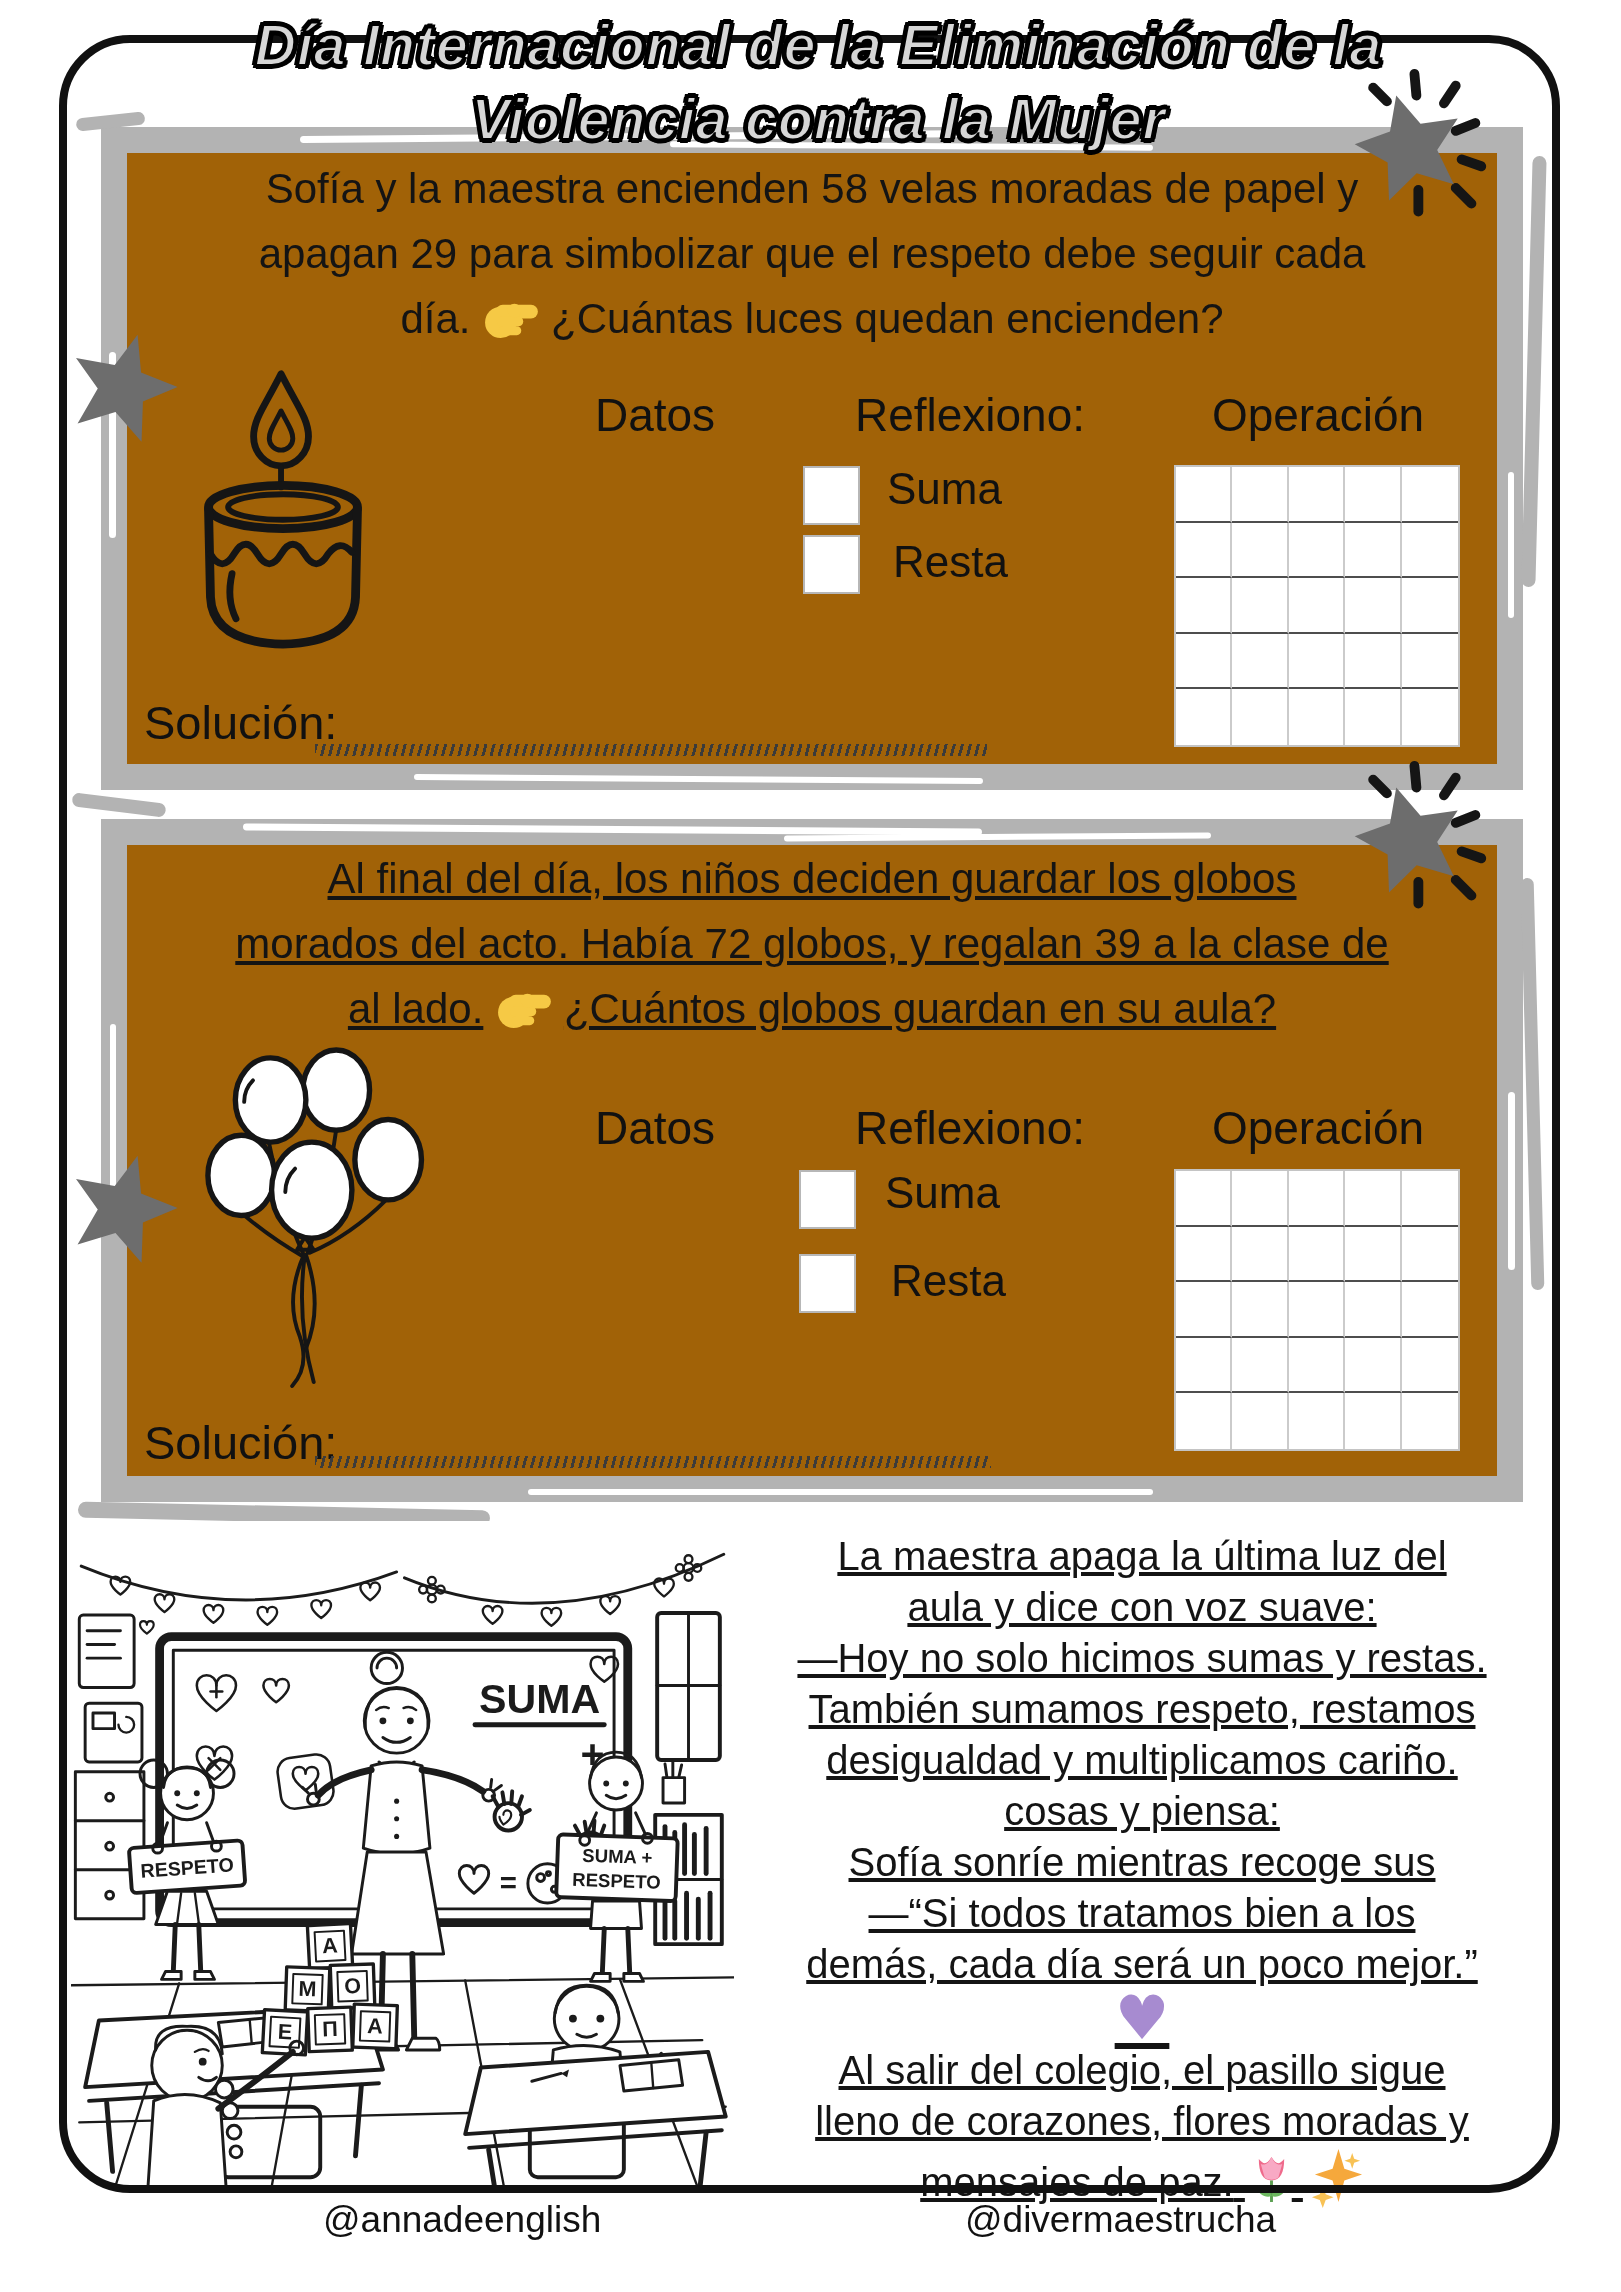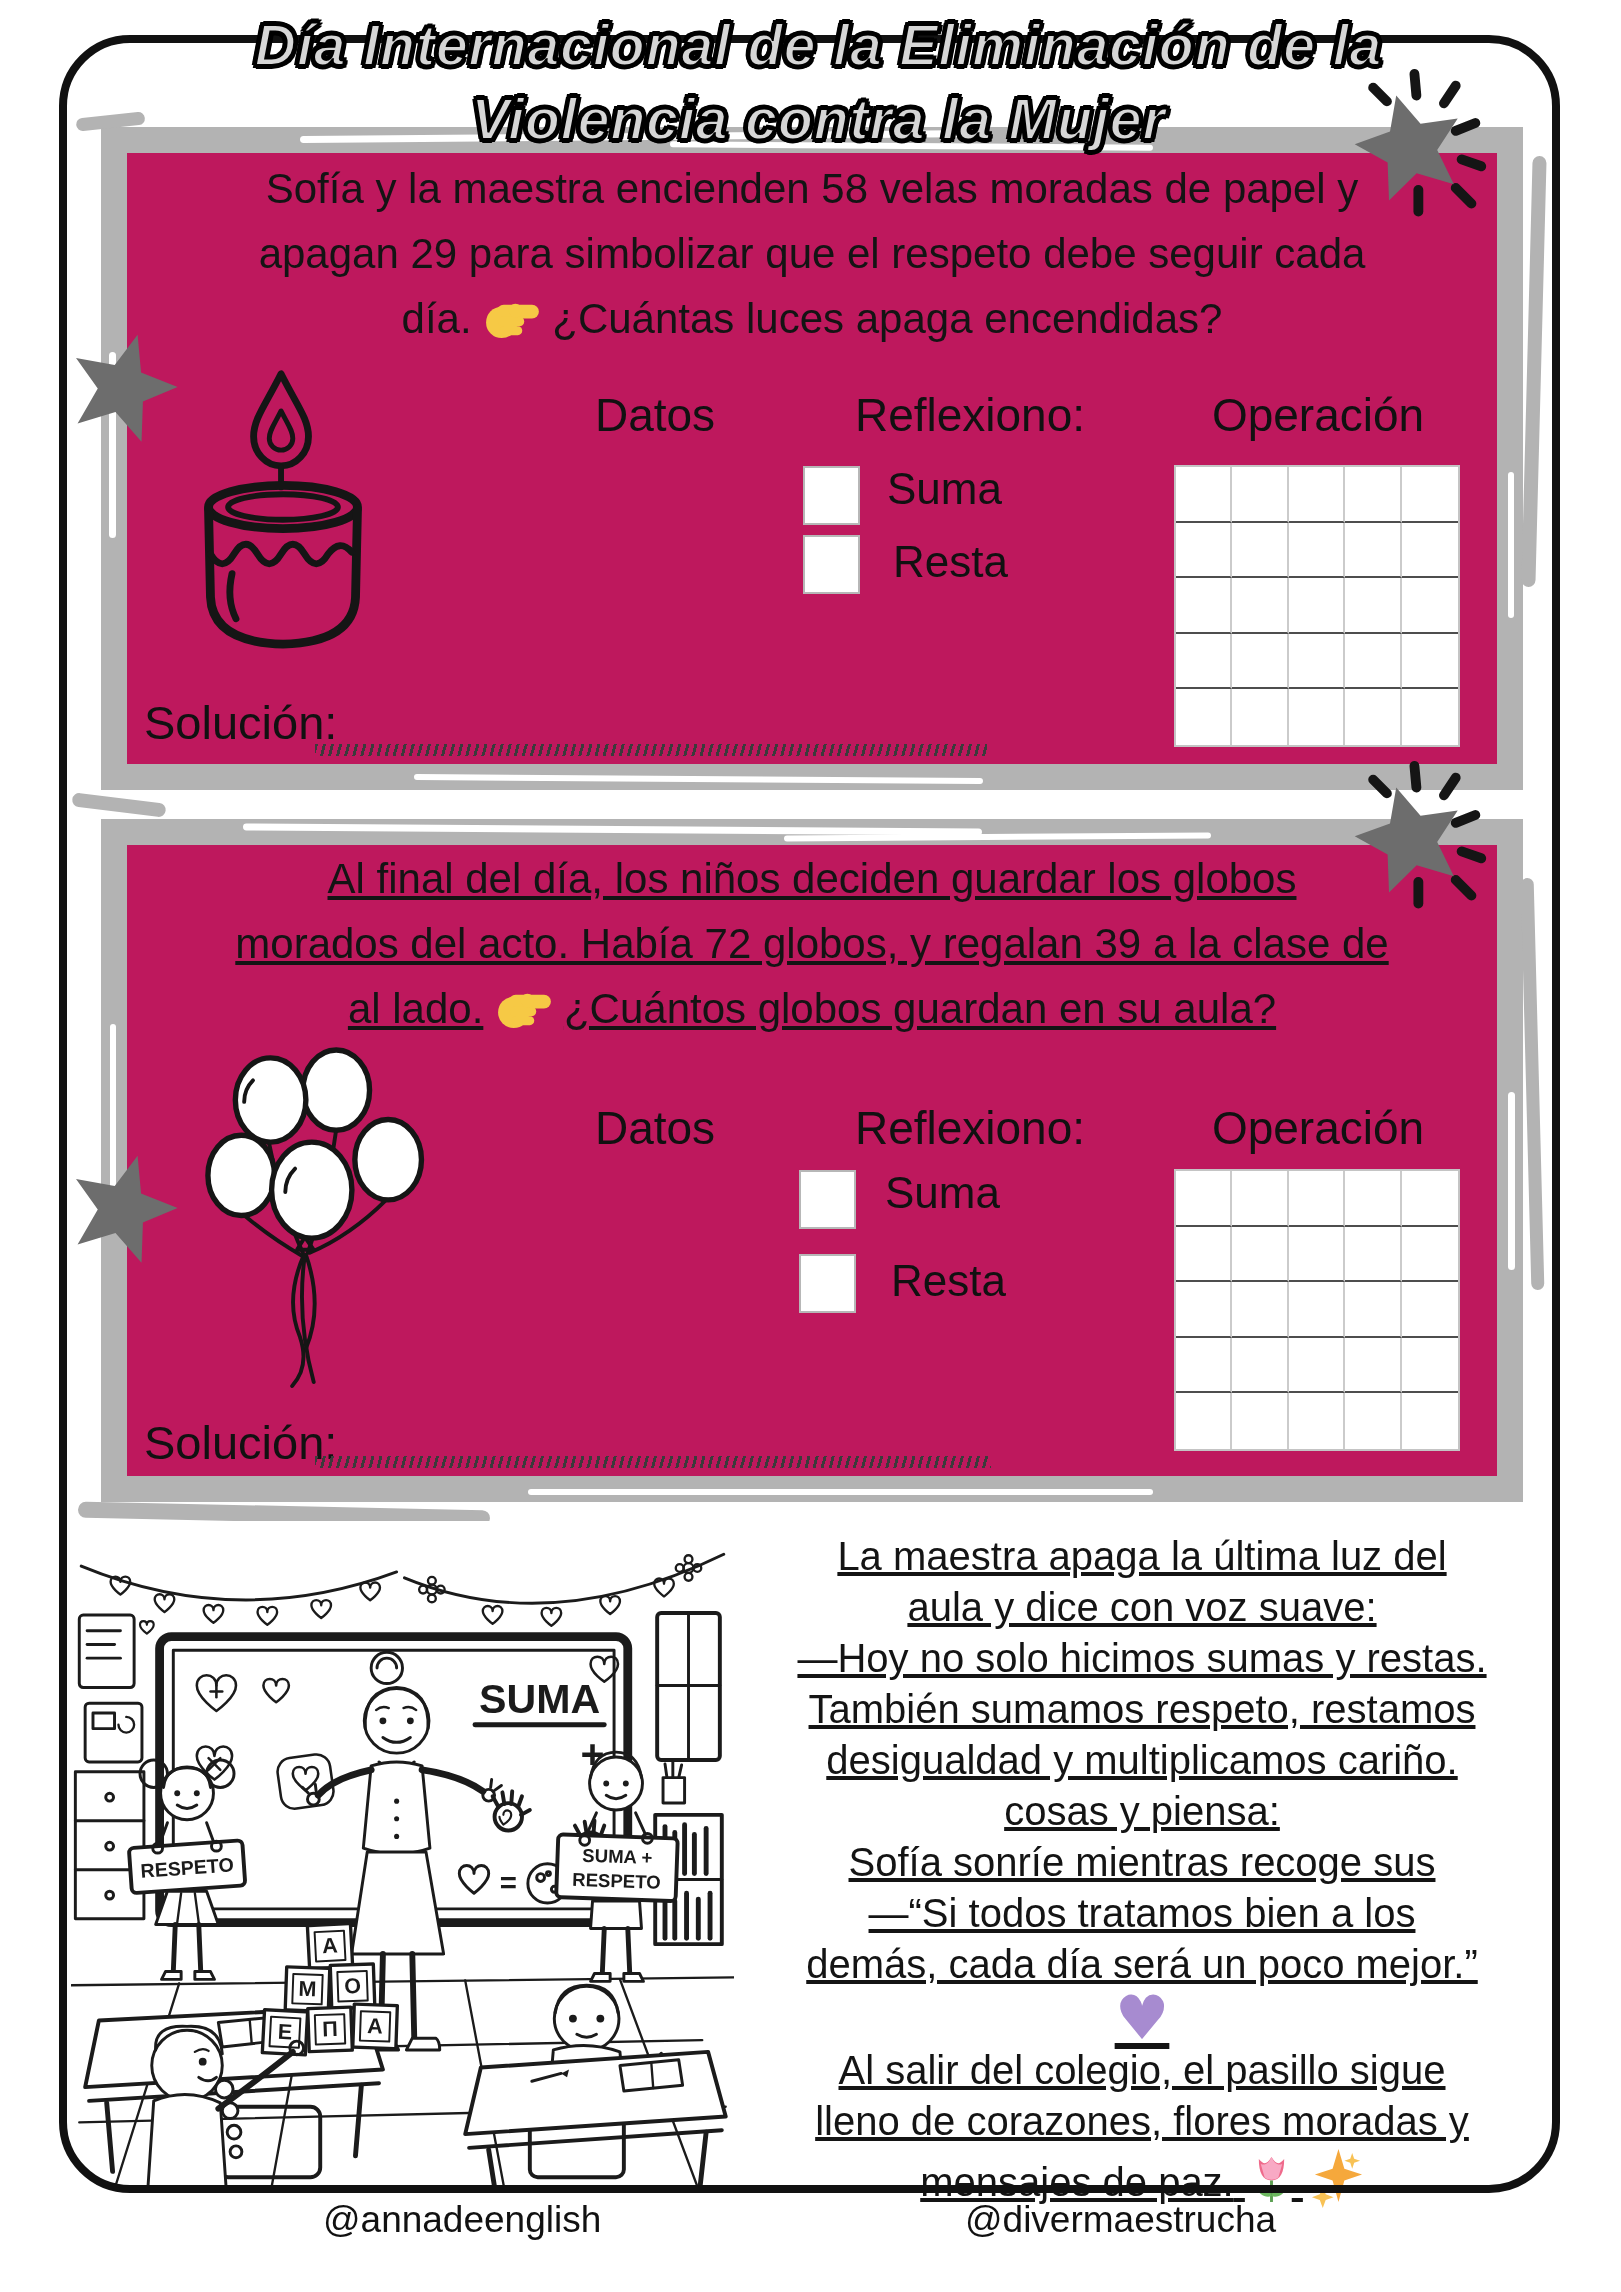--- a/index.html
+++ b/index.html
@@ -12,21 +12,21 @@
     border:8.8px solid #111;border-radius:71px;z-index:4;pointer-events:none;}
 
   
   .title{position:absolute;top:7.8px;left:0;right:0;text-align:center;z-index:6;
     font-weight:bold;font-style:italic;font-size:57px;line-height:1.3;letter-spacing:1px;
     color:#d6d6d6;-webkit-text-stroke:2px #000;
     text-shadow:2.9px 2.9px 0 #000,-2.9px -2.9px 0 #000,2.9px -2.9px 0 #000,-2.9px 2.9px 0 #000,
                 0 3.9px 0 #000,0 -3.9px 0 #000,3.9px 0 0 #000,-3.9px 0 0 #000;padding-left:16px;}
 
   
-  .pbox{position:absolute;left:101px;width:1422px;background:#be185d;z-index:2;}
+  .pbox{position:absolute;left:101px;width:1422px;background:#a16207;z-index:2;}
   #pbox1{top:127px;height:663px;}
   #pbox2{top:819px;height:683px;}
   .frame{position:absolute;inset:0;border:26.5px solid #b3b3b3;pointer-events:none;}
   .streak{position:absolute;background:#fff;border-radius:7.8px;pointer-events:none;}
   .overshoot{position:absolute;background:#b3b3b3;border-radius:7.8px;pointer-events:none;}
 
   .ptext{position:absolute;left:69px;right:69px;text-align:center;
     font-size:42px;line-height:65px;color:#141414;}
   #pbox1 .ptext{top:29px;}
   #pbox2 .ptext{top:27.4px;text-decoration:underline;}
@@ -107,21 +107,21 @@
       <div>apagan 29 para simbolizar que el respeto debe seguir cada</div>
       <div>
         <span>día.</span><span class="inline-icon"><svg width="57" height="45" viewBox="0 0 58 46">
               <g fill="#F6C945">
                 <rect x="14" y="9" width="43" height="14" rx="7"></rect>
                 <circle cx="19" cy="27" r="16"></circle>
                 <rect x="15" y="21" width="27" height="10" rx="5"></rect>
                 <rect x="17" y="31" width="23" height="9" rx="4.5"></rect>
                 <circle cx="33" cy="15" r="7"></circle>
               </g>
-            </svg></span><span>¿Cuántas luces apaga encendidas?</span>
+            </svg></span><span>¿Cuántas luces quedan encienden?</span>
       </div>
     </div>
 
     <div class="icon-wrap" style="left:78px;top:233px;">
       <svg width="208" height="294" viewBox="0 0 212 300" fill="none" stroke="#151515" stroke-linecap="round" stroke-linejoin="round">
         <path d="M104,14 C88,46 76,60 76,78 a28,30 0 0 0 56,0 C132,60 120,46 104,14 Z" stroke-width="7"></path>
         <path d="M104,52 C97,66 92,72 92,80 a12,12 0 0 0 24,0 C116,72 111,66 104,52 Z" stroke-width="5"></path>
         <line x1="104" y1="110" x2="104" y2="130" stroke-width="6"></line>
         <ellipse cx="106" cy="150" rx="76" ry="22" stroke-width="9"></ellipse>
         <ellipse cx="106" cy="150" rx="56" ry="13" stroke-width="6"></ellipse>

